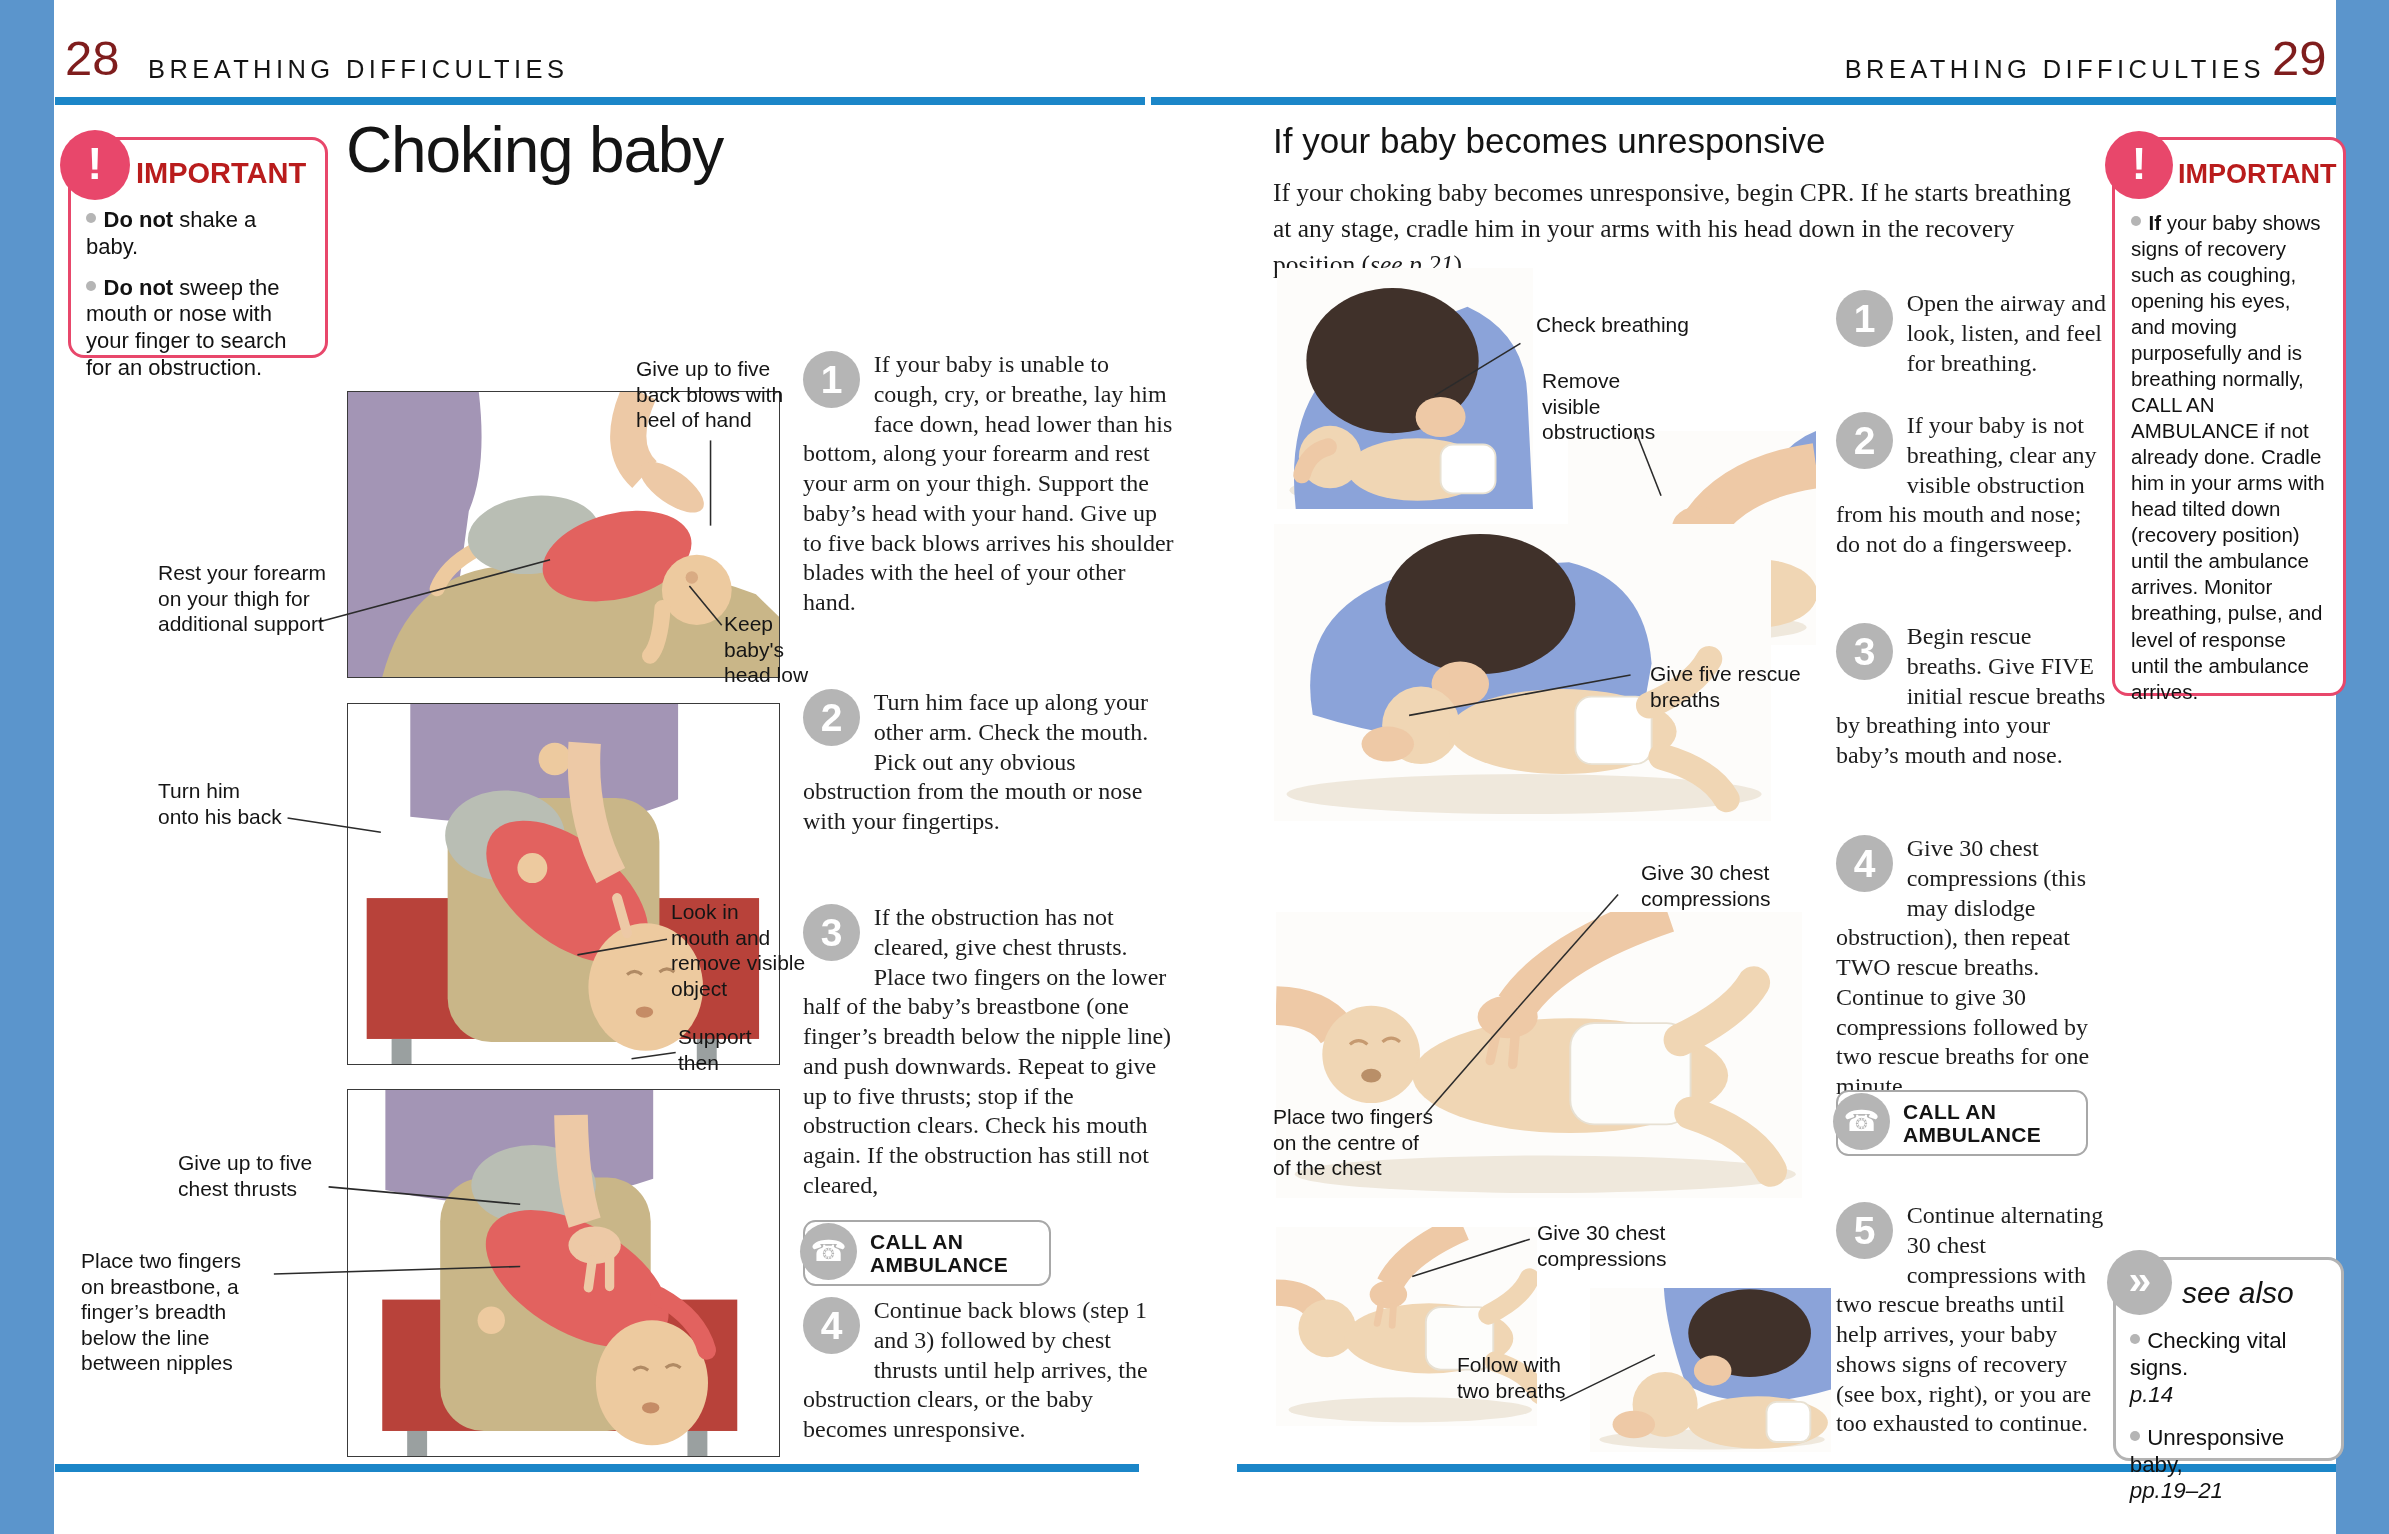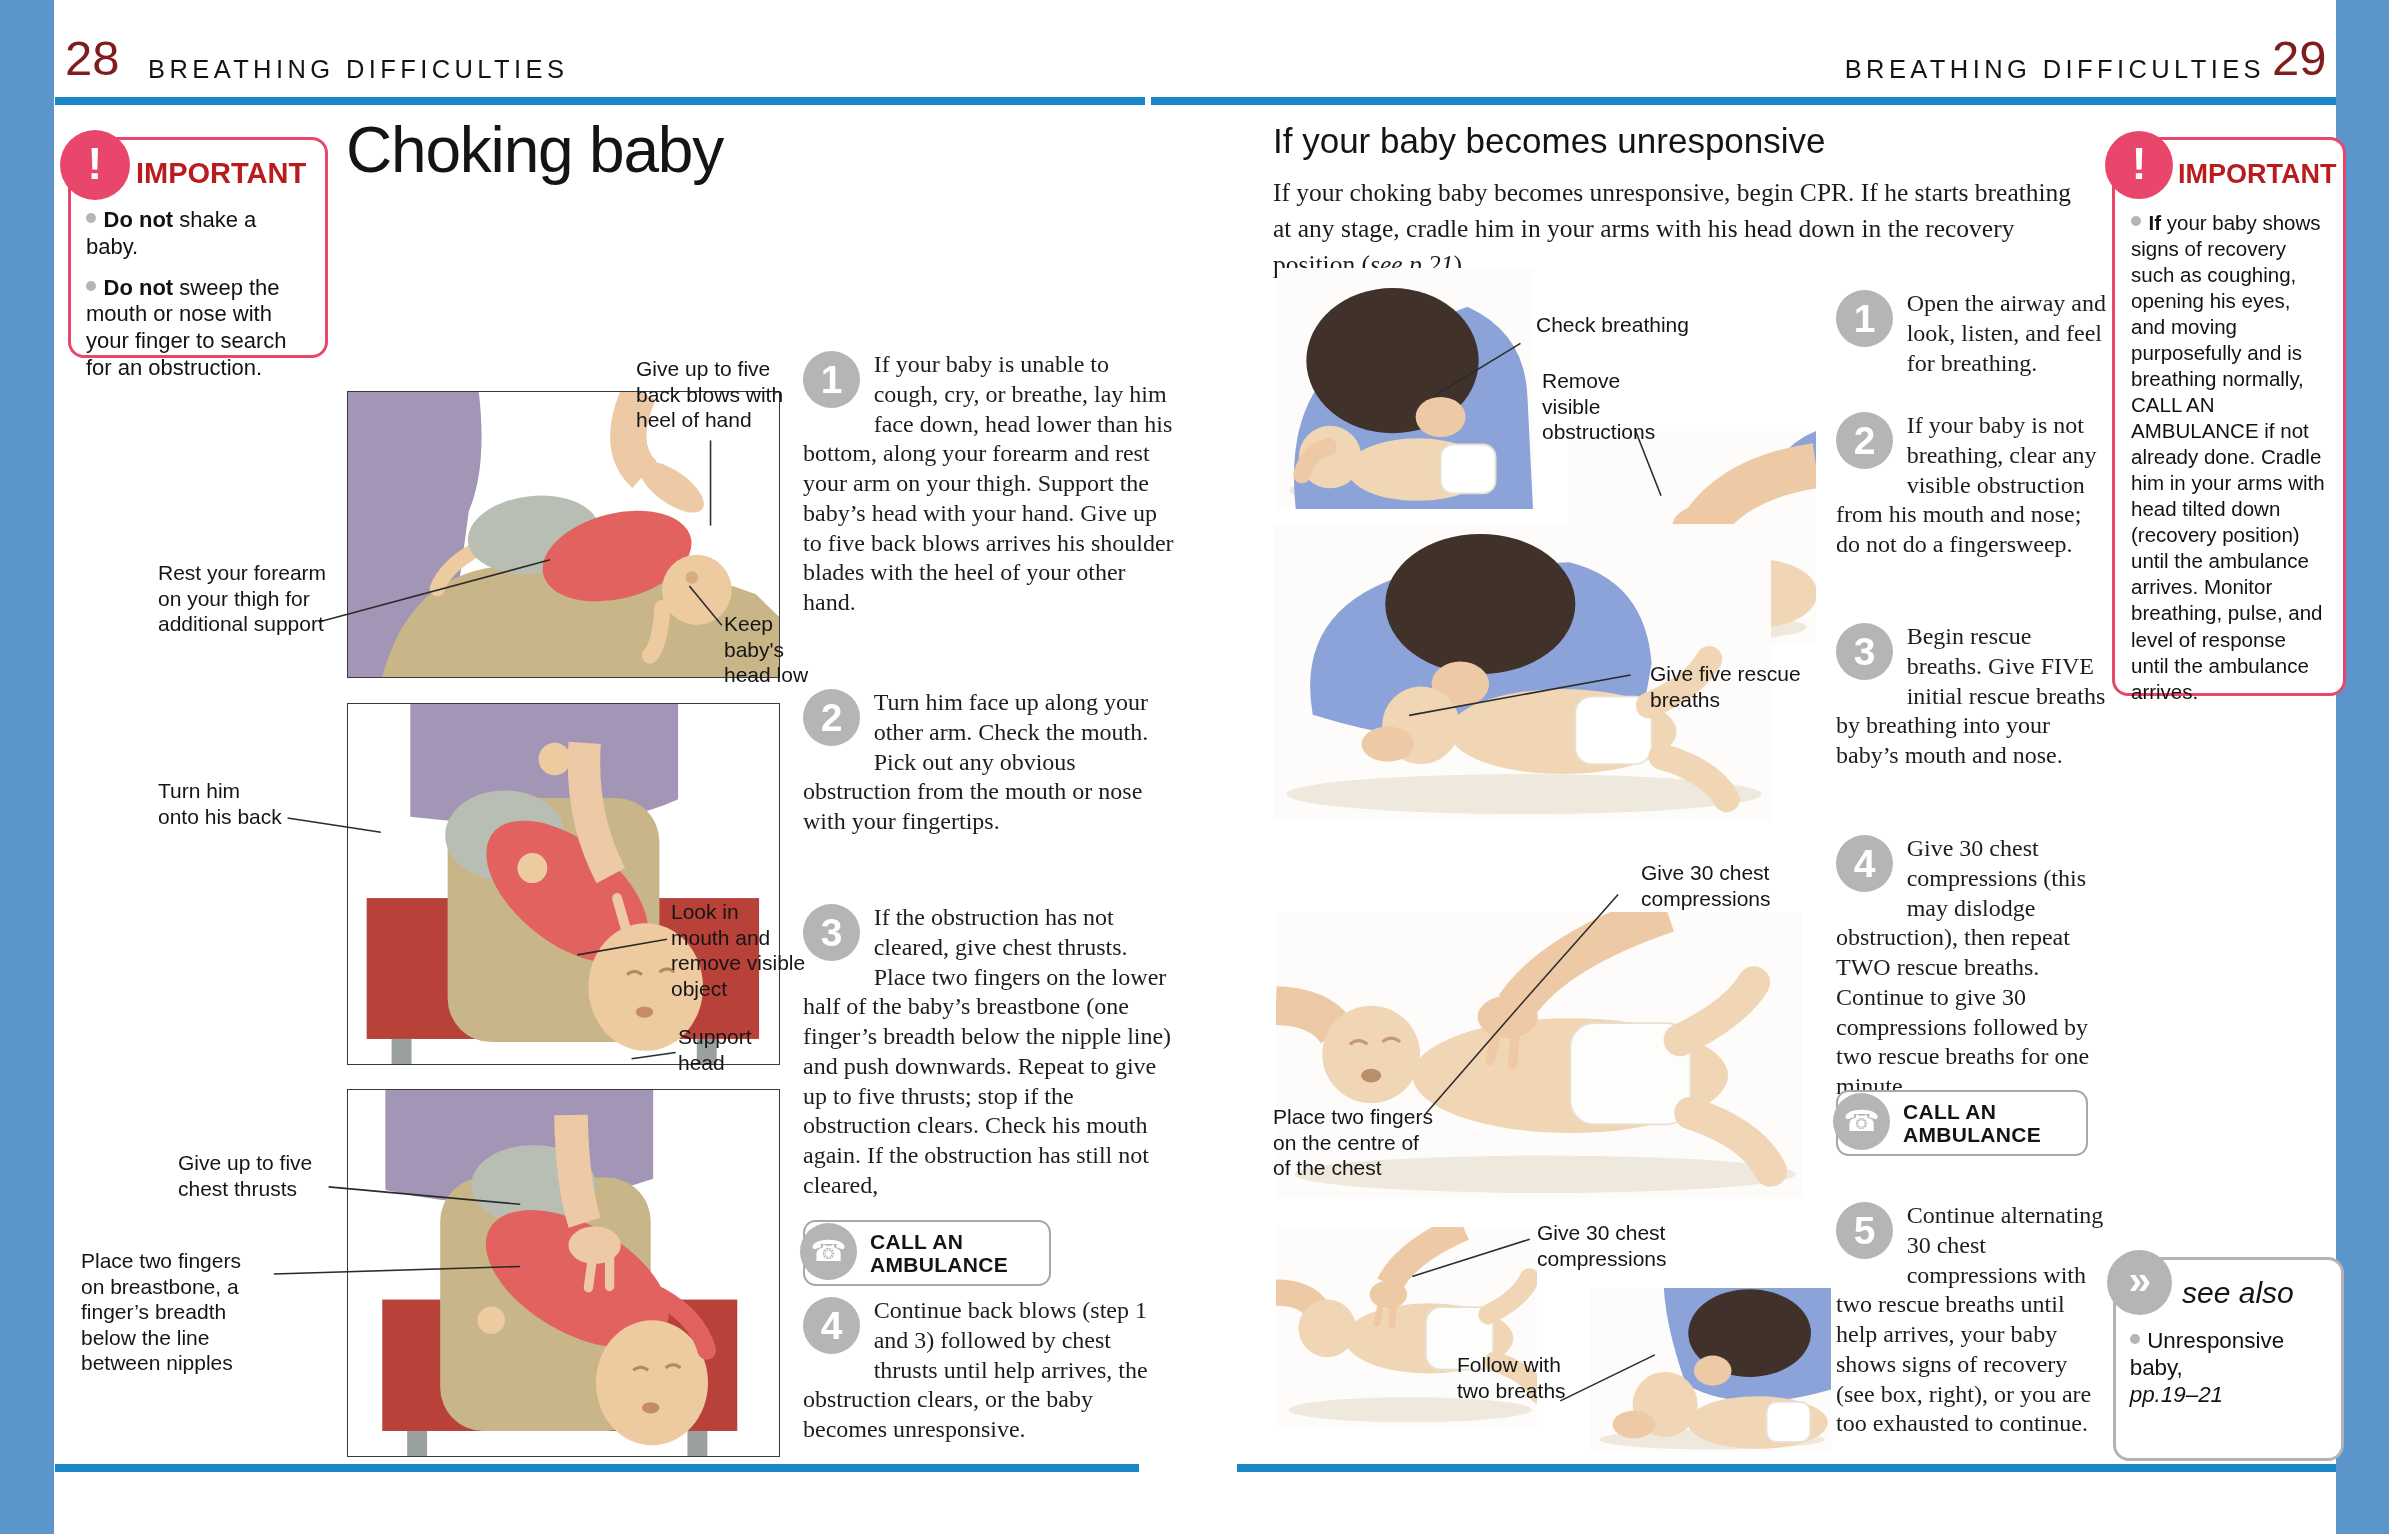--- a/index.html
+++ b/index.html
@@ -138,21 +138,21 @@
   <div class="label" style="left:724px;top:611px;">Keep
 baby's
 head low</div>
   <div class="label" style="left:158px;top:778px;">Turn him
 onto his back</div>
   <div class="label" style="left:671px;top:899px;">Look in
 mouth and
 remove visible
 object</div>
   <div class="label" style="left:678px;top:1024px;">Support
-head</div>
+then</div>
   <div class="label" style="left:178px;top:1150px;">Give up to five
 chest thrusts</div>
   <div class="label" style="left:81px;top:1248px;">Place two fingers
 on breastbone, a
 finger’s breadth
 below the line
 between nipples</div>
 
   <div class="step" style="left:803px;top:350px;width:373px;">
     <span class="stepnum">1</span><span>If your baby is unable to cough, cry, or breathe, lay him face down, head lower than his bottom, along your forearm and rest your arm on your thigh. Support the baby’s head with your hand. Give up to five back blows arrives his shoulder blades with the heel of your other hand.</span>
@@ -316,20 +316,21 @@
     <div class="imptitle" style="left:63px;top:18.7px;font-size:27px;">IMPORTANT</div>
     <div class="abs" style="left:16px;top:70px;width:197px;font-size:20.5px;line-height:1.27;color:#121212;">
       <span class="bullet-dot"></span><span class="b">If</span><span> your baby shows signs of recovery such as coughing, opening his eyes, and moving purposefully and is breathing normally, CALL AN AMBULANCE if not already done. Cradle him in your arms with head tilted down (recovery position) until the ambulance arrives. Monitor breathing, pulse, and level of response until the ambulance arrives.</span>
     </div>
   </div>
 
   <div class="seealso" style="left:2113px;top:1257px;width:225px;height:198px;">
     <div class="sa-circle">»</div>
     <div class="sa-title">see also</div>
     <div class="abs" style="left:13.7px;top:68px;width:199px;">
+      <div class="sa-item"><span class="bullet-dot"></span><span>Checking vital signs.</span><span class="sa-ref">p.14</span></div>
       <div class="sa-item"><span class="bullet-dot"></span><span>Unresponsive baby,</span><span class="sa-ref">pp.19–21</span></div>
     </div>
   </div>
 
   <svg id="leaders" width="2389" height="1534" viewBox="0 0 3840 2466">
     <g stroke="#2b2b2b" stroke-width="2.5">
       <line x1="1142" y1="708" x2="1142" y2="845"></line>
       <line x1="512" y1="1000" x2="884" y2="900"></line>
       <line x1="1160" y1="1005" x2="1108" y2="942"></line>
       <line x1="462" y1="1315" x2="612" y2="1338"></line>

